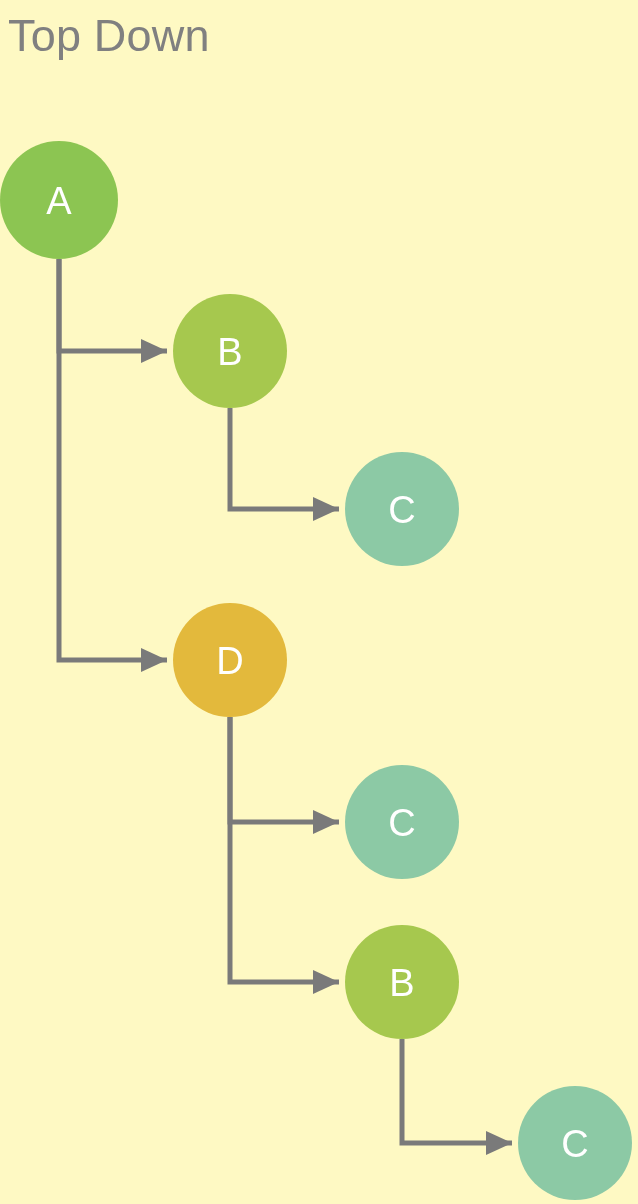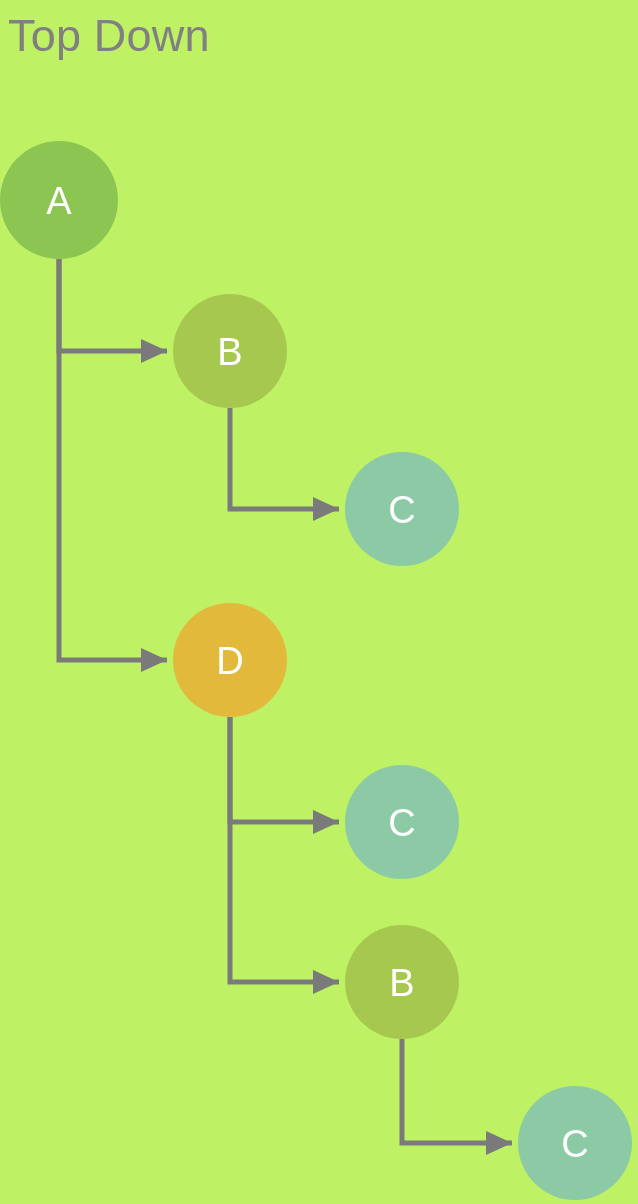--- a/index.html
+++ b/index.html
@@ -8,21 +8,21 @@
     padding: 0;
     background: #ffffff;
   }
   body {
     font-family: "Liberation Sans", sans-serif;
   }
   #stage {
     position: relative;
     width: 638px;
     height: 1204px;
-    background: #bef264;
+    background: #fef9c3;
     overflow: hidden;
   }
   #diagram-svg {
     position: absolute;
     left: 0;
     top: 0;
     width: 638px;
     height: 1204px;
     display: block;
   }

